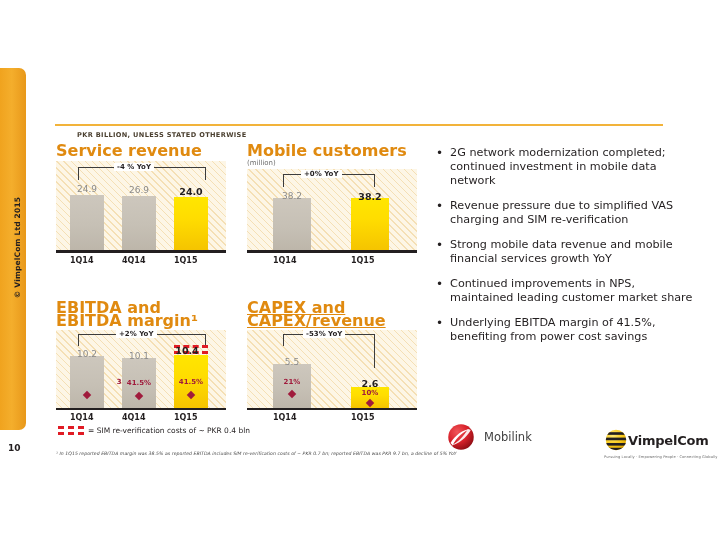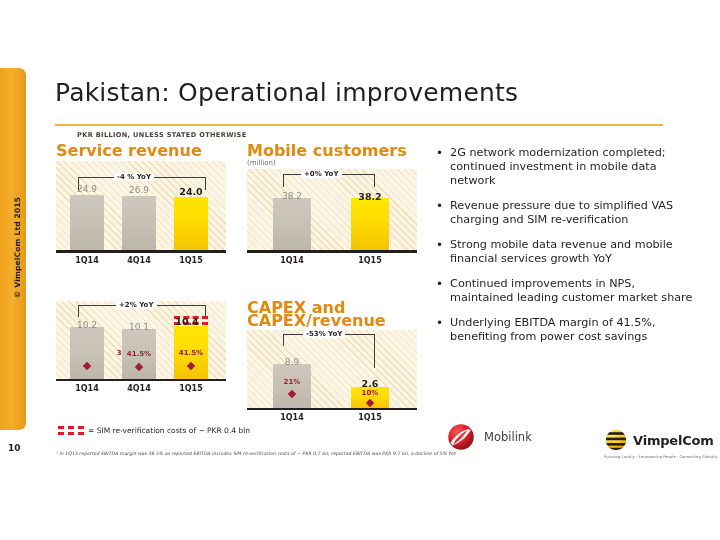--- a/index.html
+++ b/index.html
@@ -78,21 +78,21 @@
   }
   .bar.yellow{
     background:linear-gradient(180deg,#ffe600 0%,#ffdd00 40%,#f5c400 100%);
   }
   .bar-value{
     position:absolute;text-align:center;
     font-size:9px;color:#8a8a8a;
   }
   .bar-value.hl{color:#231f20;font-weight:bold;font-size:9.5px;}
   .x-label{
-    position:absolute;text-align:center;
+    position:absolute;text-align:left;
     font-size:8px;font-weight:bold;color:#231f20;
   }
   
   .yoy-wrap{position:absolute;}
   .yoy-line{position:absolute;background:#3c3c3c;}
   .yoy-text{
     position:absolute;font-size:7px;font-weight:bold;color:#231f20;
     background:#ffffff;padding:0 3px;white-space:nowrap;
   }
   
@@ -145,46 +145,45 @@
   
   .mobilink{
     position:absolute;left:446px;top:378px;display:flex;align-items:center;gap:8px;margin-top:44px;
   }
   .mobilink-mark{width:30px;height:30px;position:relative;}
   .mobilink-text{font-size:11.5px;color:#3f3f3f;}
 
   .vimpel{
     position:absolute;left:604px;top:428px;width:108px;
   }
-  .vimpel-row{display:flex;align-items:center;gap:5px;}
+  .vimpel-row{display:flex;align-items:center;}
   .vimpel-mark{width:24px;height:24px;position:relative;}
   .vimpel-text{font-size:13px;font-weight:bold;color:#231f20;letter-spacing:-.2px;}
   .vimpel-tag{
     margin-top:3px;font-size:3.6px;color:#6b6b6b;text-align:center;
     letter-spacing:.1px;white-space:nowrap;
   }
 </style>
 </head>
 <body>
 
 <div id="slide">
 
   <div class="side-bar"></div>
   <div class="side-copyright">© VimpelCom Ltd 2015</div>
   <div class="page-num">10</div>
 
-  <div class="title">Pakistan: Operational improvements</div>
   <div class="title-rule"></div>
   <div class="units">PKR BILLION, UNLESS STATED OTHERWISE</div>
 
   <div class="chart-block" style="left:56px;top:141px;width:170px;">
     <div class="chart-title">Service revenue</div>
     <div class="plot" style="height:92px;margin-top:3px;">
 
-      <div class="yoy-wrap" style="left:22px;top:16px;width:128px;height:14px;">
+      <div class="yoy-wrap" style="left:22px;top:6px;width:128px;height:14px;">
         <div class="yoy-line" style="left:0;top:0;width:128px;height:1.4px;"></div>
         <div class="yoy-line" style="left:0;top:0;width:1.4px;height:13px;"></div>
         <div class="yoy-line" style="right:0;top:0;width:1.4px;height:13px;"></div>
         <div class="yoy-text" style="left:36px;top:-4px;">-4 % YoY</div>
       </div>
 
       <div class="bar grey" style="left:14px;width:34px;height:55px;"></div>
       <div class="bar grey" style="left:66px;width:34px;height:54px;"></div>
       <div class="bar yellow" style="left:118px;width:34px;height:53px;"></div>
 
@@ -217,20 +216,21 @@
       <div class="bar-value hl" style="left:104px;width:38px;top:22px;">38.2</div>
       <div class="axis"></div>
     </div>
     <div style="position:relative;height:14px;">
       <div class="x-label" style="left:26px;width:38px;top:3px;">1Q14</div>
       <div class="x-label" style="left:104px;width:38px;top:3px;">1Q15</div>
     </div>
   </div>
 
   <div class="chart-block" style="left:56px;top:298px;width:170px;">
+    <div class="chart-title" style="white-space:pre-line;">EBITDA and EBITDA margin¹</div>
     <div class="plot" style="height:80px;margin-top:3px;">
       <div class="yoy-wrap" style="left:22px;top:4px;width:128px;height:13px;">
         <div class="yoy-line" style="left:0;top:0;width:128px;height:1.4px;"></div>
         <div class="yoy-line" style="left:0;top:0;width:1.4px;height:12px;"></div>
         <div class="yoy-line" style="right:0;top:0;width:1.4px;height:12px;"></div>
         <div class="yoy-text" style="left:38px;top:-4px;">+2% YoY</div>
       </div>
 
       <div class="bar grey" style="left:14px;width:34px;height:52px;">
         <div class="margin-lab" style="bottom:22px;margin-left:42px;">39.5%</div>
@@ -251,37 +251,37 @@
       <div class="axis"></div>
     </div>
     <div style="position:relative;height:14px;">
       <div class="x-label" style="left:14px;width:34px;top:3px;">1Q14</div>
       <div class="x-label" style="left:66px;width:34px;top:3px;">4Q14</div>
       <div class="x-label" style="left:118px;width:34px;top:3px;">1Q15</div>
     </div>
   </div>
 
   <div class="chart-block" style="left:247px;top:298px;width:170px;">
-    <div class="chart-title" style="white-space:pre-line;">CAPEX and CAPEX/revenue</div>
+    <div class="chart-title" style="white-space:pre-line;text-decoration:underline;">CAPEX and CAPEX/revenue</div>
     <div class="plot" style="height:80px;margin-top:3px;">
       <div class="yoy-wrap" style="left:36px;top:4px;width:92px;height:13px;">
         <div class="yoy-line" style="left:0;top:0;width:92px;height:1.4px;"></div>
         <div class="yoy-line" style="left:0;top:0;width:1.4px;height:12px;"></div>
         <div class="yoy-line" style="right:0;top:0;width:1.4px;height:34px;"></div>
         <div class="yoy-text" style="left:20px;top:-4px;">-53% YoY</div>
       </div>
       <div class="bar grey" style="left:26px;width:38px;height:44px;">
         <div class="margin-lab" style="bottom:22px;">21%</div>
         <div class="diamond" style="left:16px;bottom:11px;"></div>
       </div>
       <div class="bar yellow" style="left:104px;width:38px;height:21px;">
         <div class="margin-lab" style="bottom:11px;">10%</div>
         <div class="diamond" style="left:16px;bottom:2px;"></div>
       </div>
-      <div class="bar-value" style="left:26px;width:38px;top:27px;">8.9</div>
+      <div class="bar-value" style="left:26px;width:38px;top:27px;">5.5</div>
       <div class="bar-value hl" style="left:104px;width:38px;top:48px;">2.6</div>
       <div class="axis"></div>
     </div>
     <div style="position:relative;height:14px;">
       <div class="x-label" style="left:26px;width:38px;top:3px;">1Q14</div>
       <div class="x-label" style="left:104px;width:38px;top:3px;">1Q15</div>
     </div>
   </div>
 
   <div class="legend">

